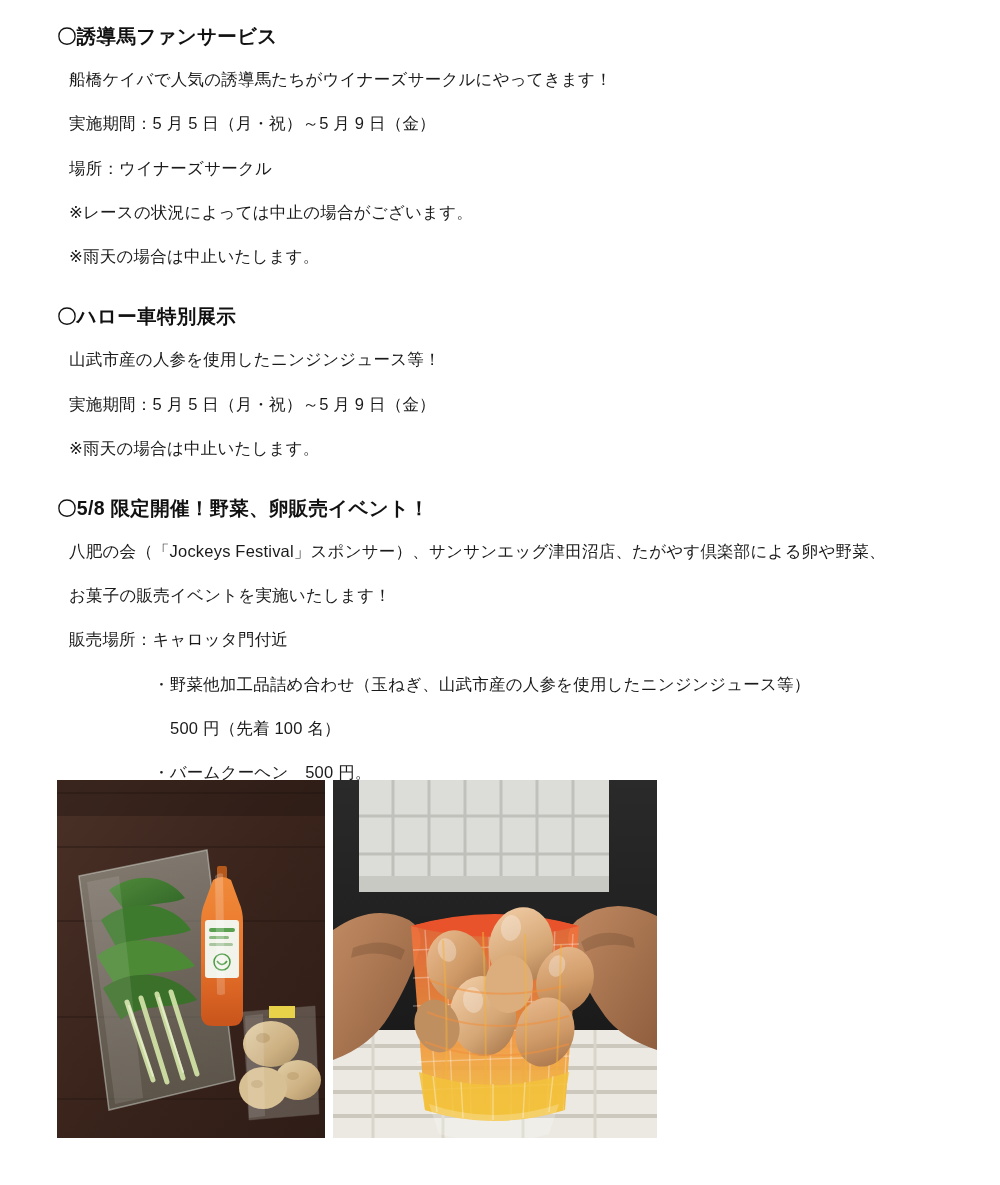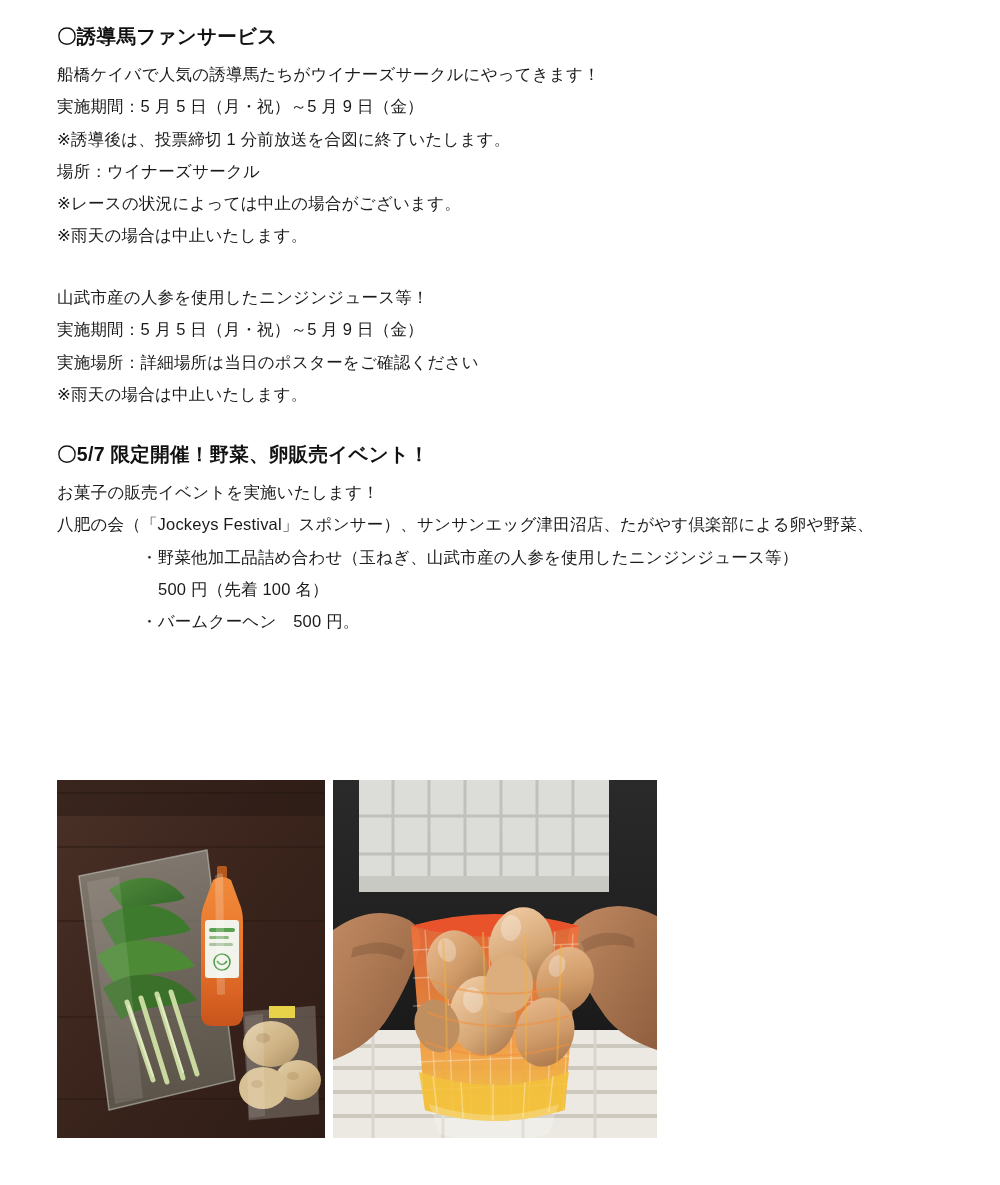--- a/index.html
+++ b/index.html
@@ -38,21 +38,21 @@
     font-size: 19.5px;
     font-weight: bold;
     margin: 0 0 7px 0;
     letter-spacing: 0.3px;
     line-height: 1.5;
     color: #111111;
   }
   p.line {
     font-size: 16.5px;
     line-height: 1.95;
-    margin: 0;
+    margin: 12px;
     letter-spacing: 0.2px;
     color: #1a1a1a;
     white-space: pre-wrap;
   }
   p.line.indent-1 {
     padding-left: 84px;
     text-indent: 0;
   }
   p.line.indent-2 {
     padding-left: 101px;
@@ -88,37 +88,37 @@
 <body>
 
 <div class="page">
 
   <div class="content">
 
     <div class="section">
       <h2 class="heading">〇誘導馬ファンサービス</h2>
       <p class="line">船橋ケイバで人気の誘導馬たちがウイナーズサークルにやってきます！</p>
       <p class="line">実施期間：5 月 5 日（月・祝）～5 月 9 日（金）</p>
-      <p class="line">※誘導後は、投票締切 1 分前放送を合図に終了いたします。</p>
       <p class="line">場所：ウイナーズサークル</p>
       <p class="line">※レースの状況によっては中止の場合がございます。</p>
       <p class="line">※雨天の場合は中止いたします。</p>
     </div>
 
     <div class="section">
+      <h2 class="heading">〇ハロー車特別展示</h2>
       <p class="line">山武市産の人参を使用したニンジンジュース等！</p>
       <p class="line">実施期間：5 月 5 日（月・祝）～5 月 9 日（金）</p>
-      <p class="line">実施場所：詳細場所は当日のポスターをご確認ください</p>
       <p class="line">※雨天の場合は中止いたします。</p>
     </div>
 
     <div class="section">
-      <h2 class="heading">〇5/7 限定開催！野菜、卵販売イベント！</h2>
+      <h2 class="heading">〇5/8 限定開催！野菜、卵販売イベント！</h2>
+      <p class="line">八肥の会（「Jockeys Festival」スポンサー）、サンサンエッグ津田沼店、たがやす倶楽部による卵や野菜、</p>
       <p class="line">お菓子の販売イベントを実施いたします！</p>
-      <p class="line">八肥の会（「Jockeys Festival」スポンサー）、サンサンエッグ津田沼店、たがやす倶楽部による卵や野菜、</p>
+      <p class="line">販売場所：キャロッタ門付近</p>
       <p class="line indent-1">・野菜他加工品詰め合わせ（玉ねぎ、山武市産の人参を使用したニンジンジュース等）</p>
       <p class="line indent-2">500 円（先着 100 名）</p>
       <p class="line indent-1">・バームクーヘン　500 円。</p>
     </div>
 
   </div>
 
   <div class="images">
 
     <div class="photo photo-veg">

